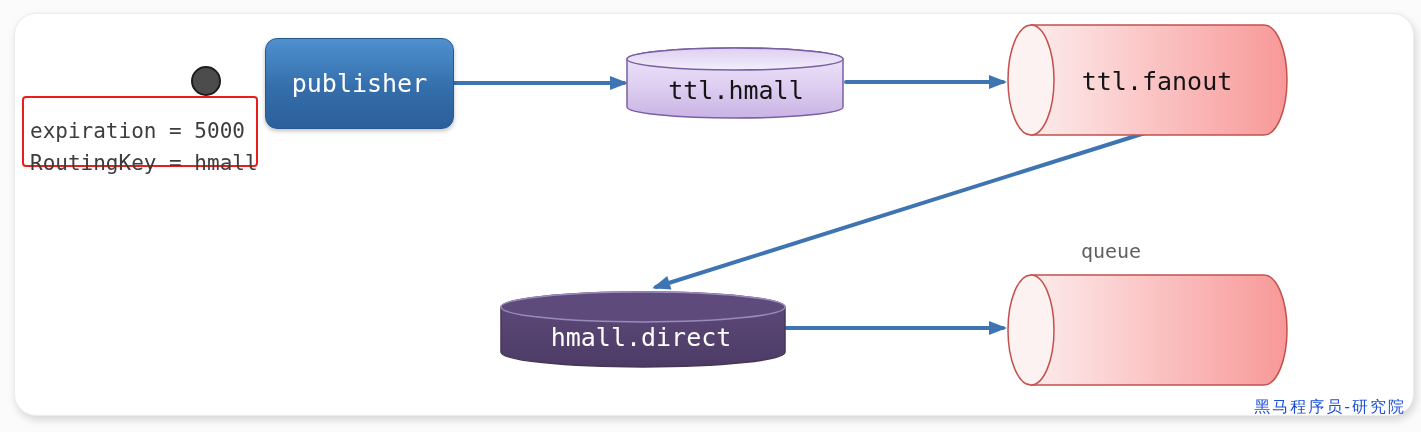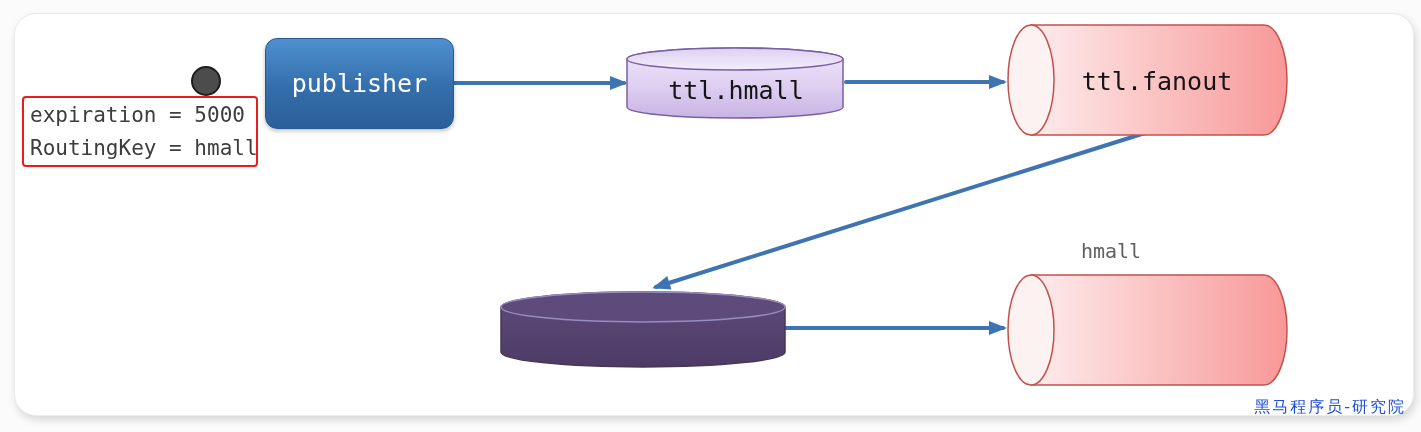--- a/index.html
+++ b/index.html
@@ -9,21 +9,21 @@
         border:1px solid #ececec;border-radius:22px;
         box-shadow:2px 4px 9px rgba(0,0,0,0.15);}
   .layer{position:absolute;left:0;top:0;}
   .pubbox{position:absolute;left:265px;top:38px;width:187px;height:89px;border-radius:12px;
           background:linear-gradient(180deg,#4f90cf 0%,#346eab 55%,#2b5f9a 100%);
           border:1px solid #29588f;box-shadow:0 2px 4px rgba(0,0,0,0.25);
           display:flex;align-items:center;justify-content:center;}
   .pubbox span{color:#ffffff;font-size:25px;white-space:nowrap;}
   .note{position:absolute;left:22px;top:96px;width:236px;height:71px;background:#ffffff;
         border:2px solid #ea1c1c;border-radius:4px;box-sizing:border-box;
-        display:flex;flex-direction:column;justify-content:space-around;padding:1px 6px;}
+        display:flex;flex-direction:column;justify-content:space-around;padding:17px 6px;}
   .note div{font-size:21px;line-height:32px;color:#3d3d3d;white-space:nowrap;}
   .cyl-label{position:absolute;transform:translate(-50%,-50%);font-size:25px;color:#141414;white-space:nowrap;}
   .cyl-label.light{color:#ffffff;}
   .blue-label{position:absolute;left:1111px;top:251px;transform:translate(-50%,-50%);
               font-size:20px;color:#5f5f5f;white-space:nowrap;}
   .watermark{position:absolute;right:15px;bottom:14px;font-size:16px;letter-spacing:2px;
              color:#1d4ed8;font-family:"DejaVu Sans","Liberation Sans",sans-serif;white-space:nowrap;}
 </style>
 </head>
 <body>
@@ -89,18 +89,19 @@
     <span>publisher</span>
   </div>
 
   <div class="note">
     <div>expiration = 5000</div>
     <div>RoutingKey = hmall</div>
   </div>
 
   <div class="cyl-label" style="left:736px;top:90px">ttl.hmall</div>
   <div class="cyl-label" style="left:1157px;top:81px">ttl.fanout</div>
+  <div class="cyl-label light" style="left:641px;top:337px">hmall.direct</div>
 
-  <div class="blue-label">hmall</div>
+  <div class="blue-label">queue</div>
 
   <div class="watermark">黑马程序员-研究院</div>
 
 </div>
 
 </body></html>

